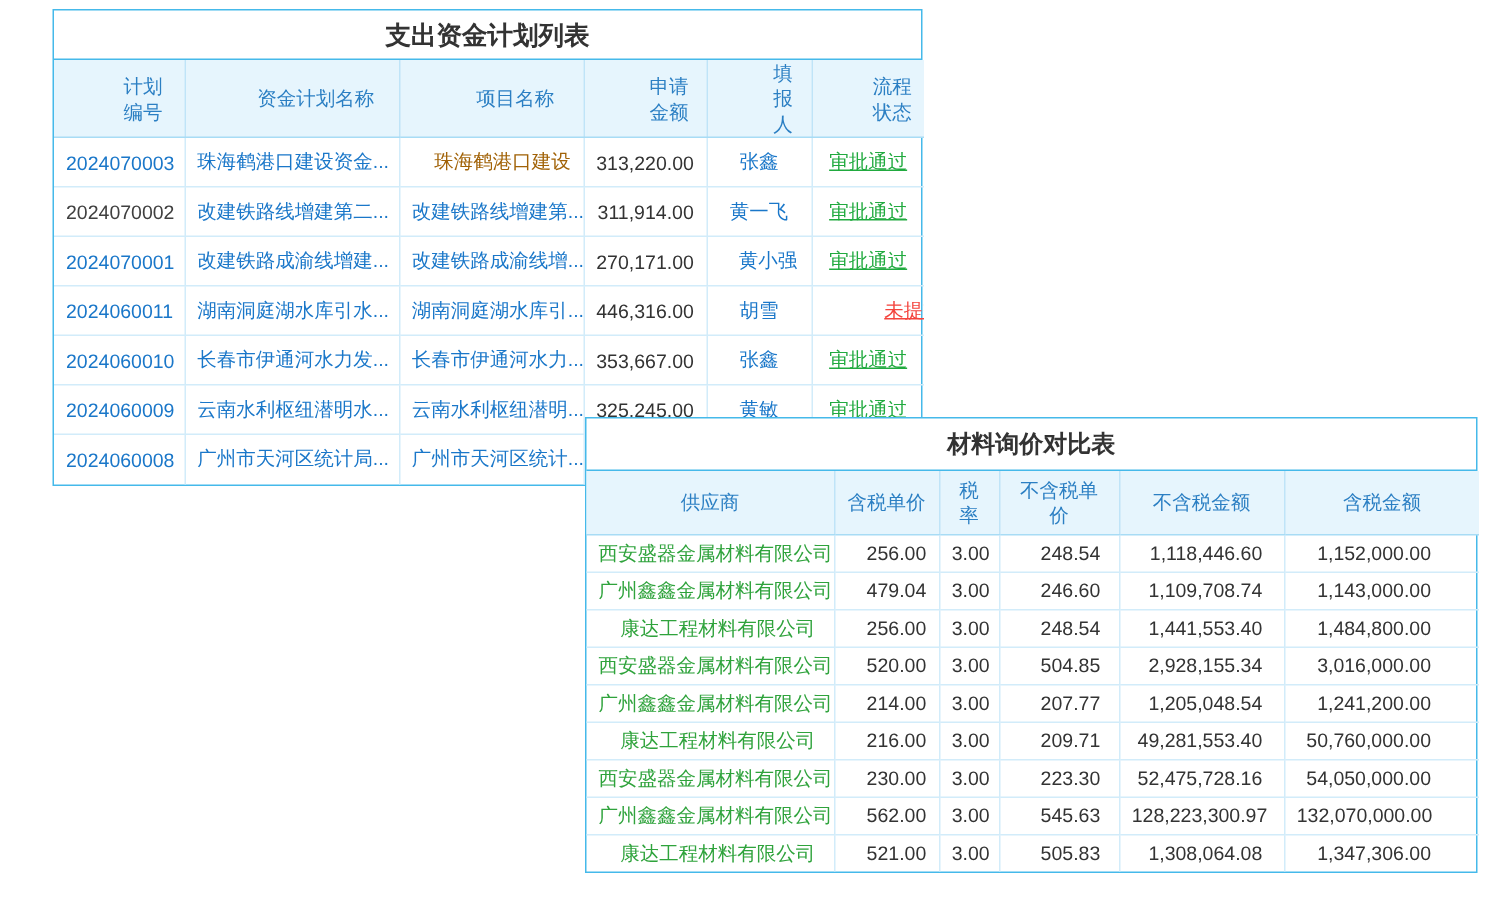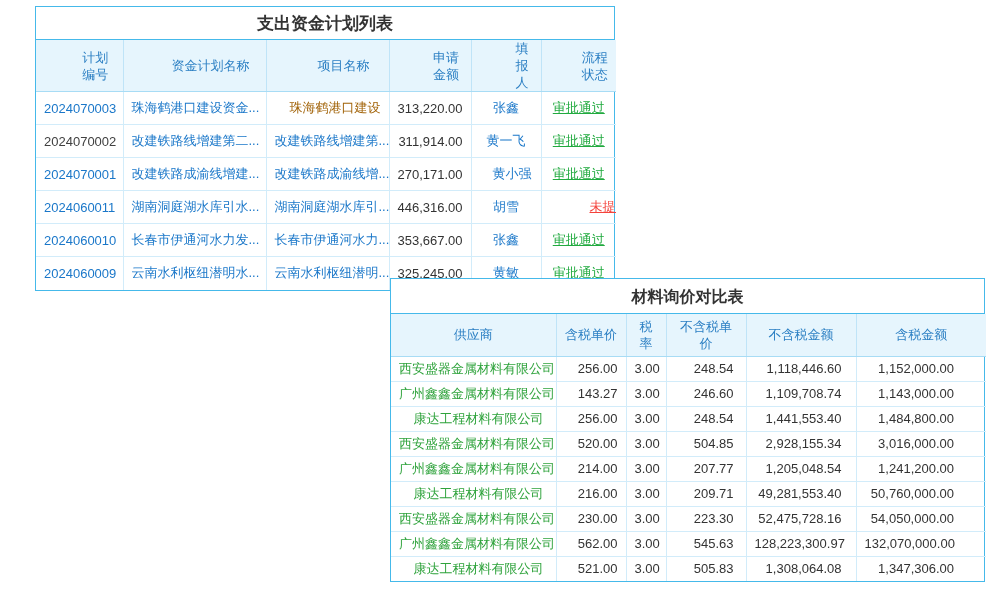--- a/index.html
+++ b/index.html
@@ -134,20 +134,28 @@
           <td style="text-align: center; color: rgb(33, 170, 63); text-decoration: underline;">审批通过</td>
         </tr>
         <tr>
           <td style="text-align: center; color: rgb(26, 119, 201);">2024060009</td>
           <td style="text-align: left; color: rgb(26, 119, 201);">云南水利枢纽潜明水...</td>
           <td style="text-align: left; color: rgb(26, 119, 201); margin-top: 18px;">云南水利枢纽潜明...</td>
           <td style="text-align: right;">325,245.00</td>
           <td style="text-align: center; color: rgb(26, 119, 201);">黄敏</td>
           <td style="text-align: center; color: rgb(33, 170, 63); text-decoration: underline;">审批通过</td>
         </tr>
+        <tr>
+          <td style="text-align: center; color: rgb(26, 119, 201);">2024060008</td>
+          <td style="text-align: left; color: rgb(26, 119, 201);">广州市天河区统计局...</td>
+          <td style="text-align: left; color: rgb(26, 119, 201);">广州市天河区统计...</td>
+          <td style="text-align: right;"></td>
+          <td style="text-align: center;"></td>
+          <td style="text-align: center;"></td>
+        </tr>
       </tbody>
   </table>
 </div>
 
 <div id="panel-material" class="panel">
   <div class="panel-title">材料询价对比表</div>
   <table>
       <colgroup>
         <col style="width: 165px;">
         <col style="width: 70px;">
@@ -170,21 +178,21 @@
         <tr>
           <td style="text-align: right; padding-right: 12px; color: rgb(47, 163, 60);">西安盛器金属材料有限公司</td>
           <td style="text-align: right;">256.00</td>
           <td style="text-align: right;">3.00</td>
           <td style="text-align: right; padding-right: 12px;">248.54</td>
           <td style="text-align: right; padding-right: 14px;">1,118,446.60</td>
           <td style="text-align: right; padding-right: 32px;">1,152,000.00</td>
         </tr>
         <tr>
           <td style="text-align: right; padding-right: 12px; color: rgb(47, 163, 60);">广州鑫鑫金属材料有限公司</td>
-          <td style="text-align: right;">143.27</td>
+          <td style="text-align: right;">479.04</td>
           <td style="text-align: right;">3.00</td>
           <td style="text-align: right; padding-right: 12px;">246.60</td>
           <td style="text-align: right; padding-right: 14px;">1,109,708.74</td>
           <td style="text-align: right; padding-right: 32px;">1,143,000.00</td>
         </tr>
         <tr>
           <td style="text-align: right; padding-right: 12px; color: rgb(47, 163, 60);">康达工程材料有限公司</td>
           <td style="text-align: right;">256.00</td>
           <td style="text-align: right;">3.00</td>
           <td style="text-align: right; padding-right: 12px;">248.54</td>

